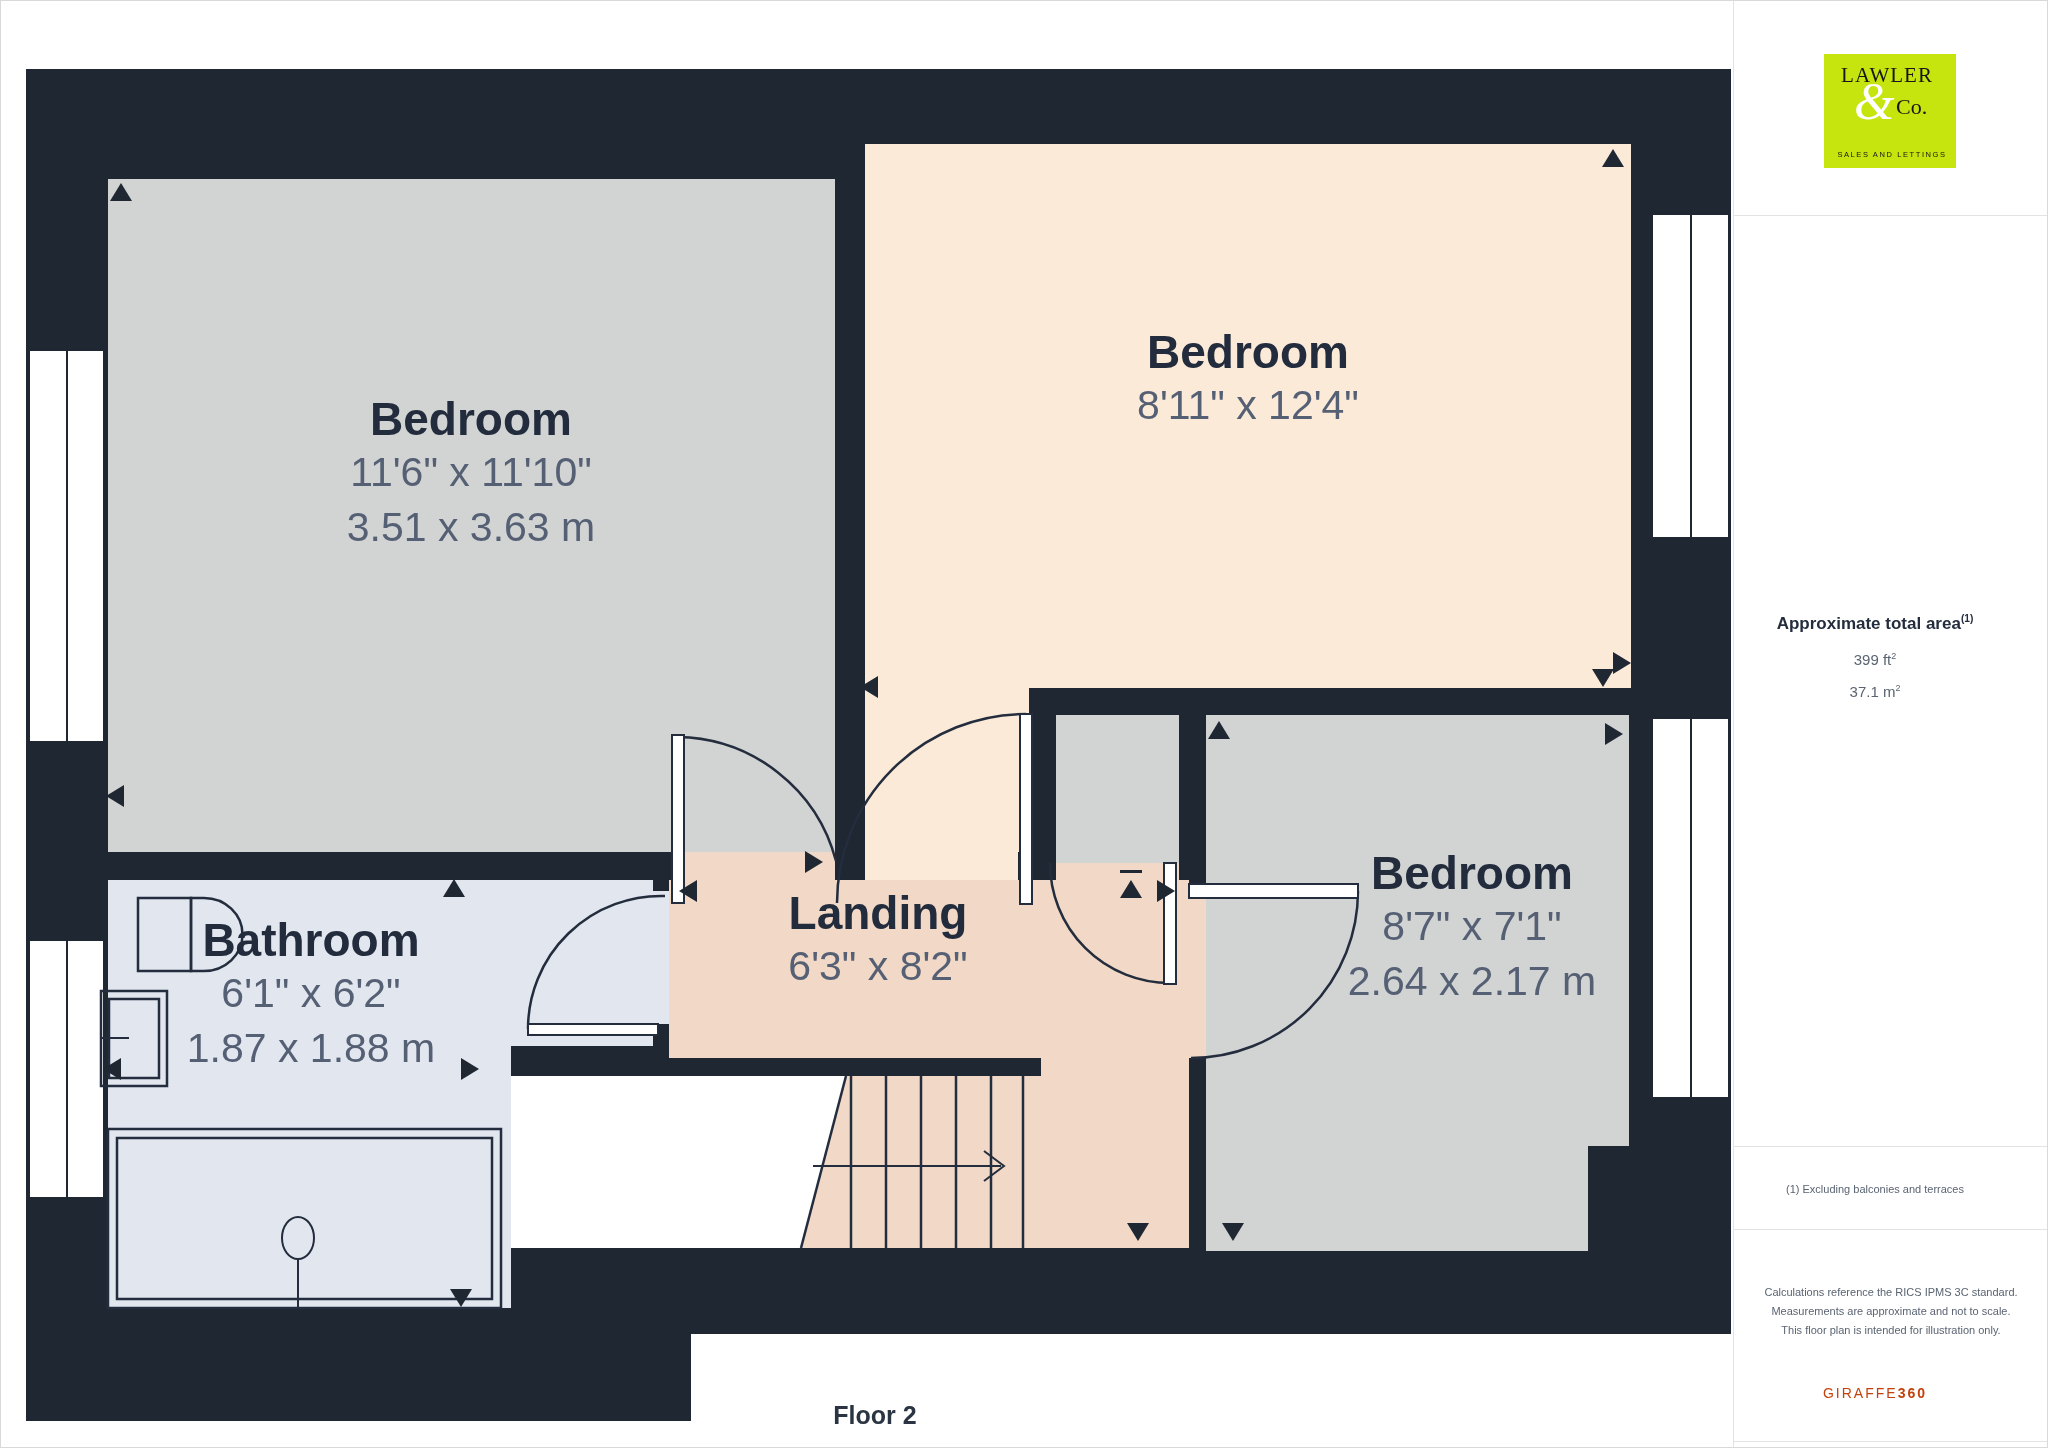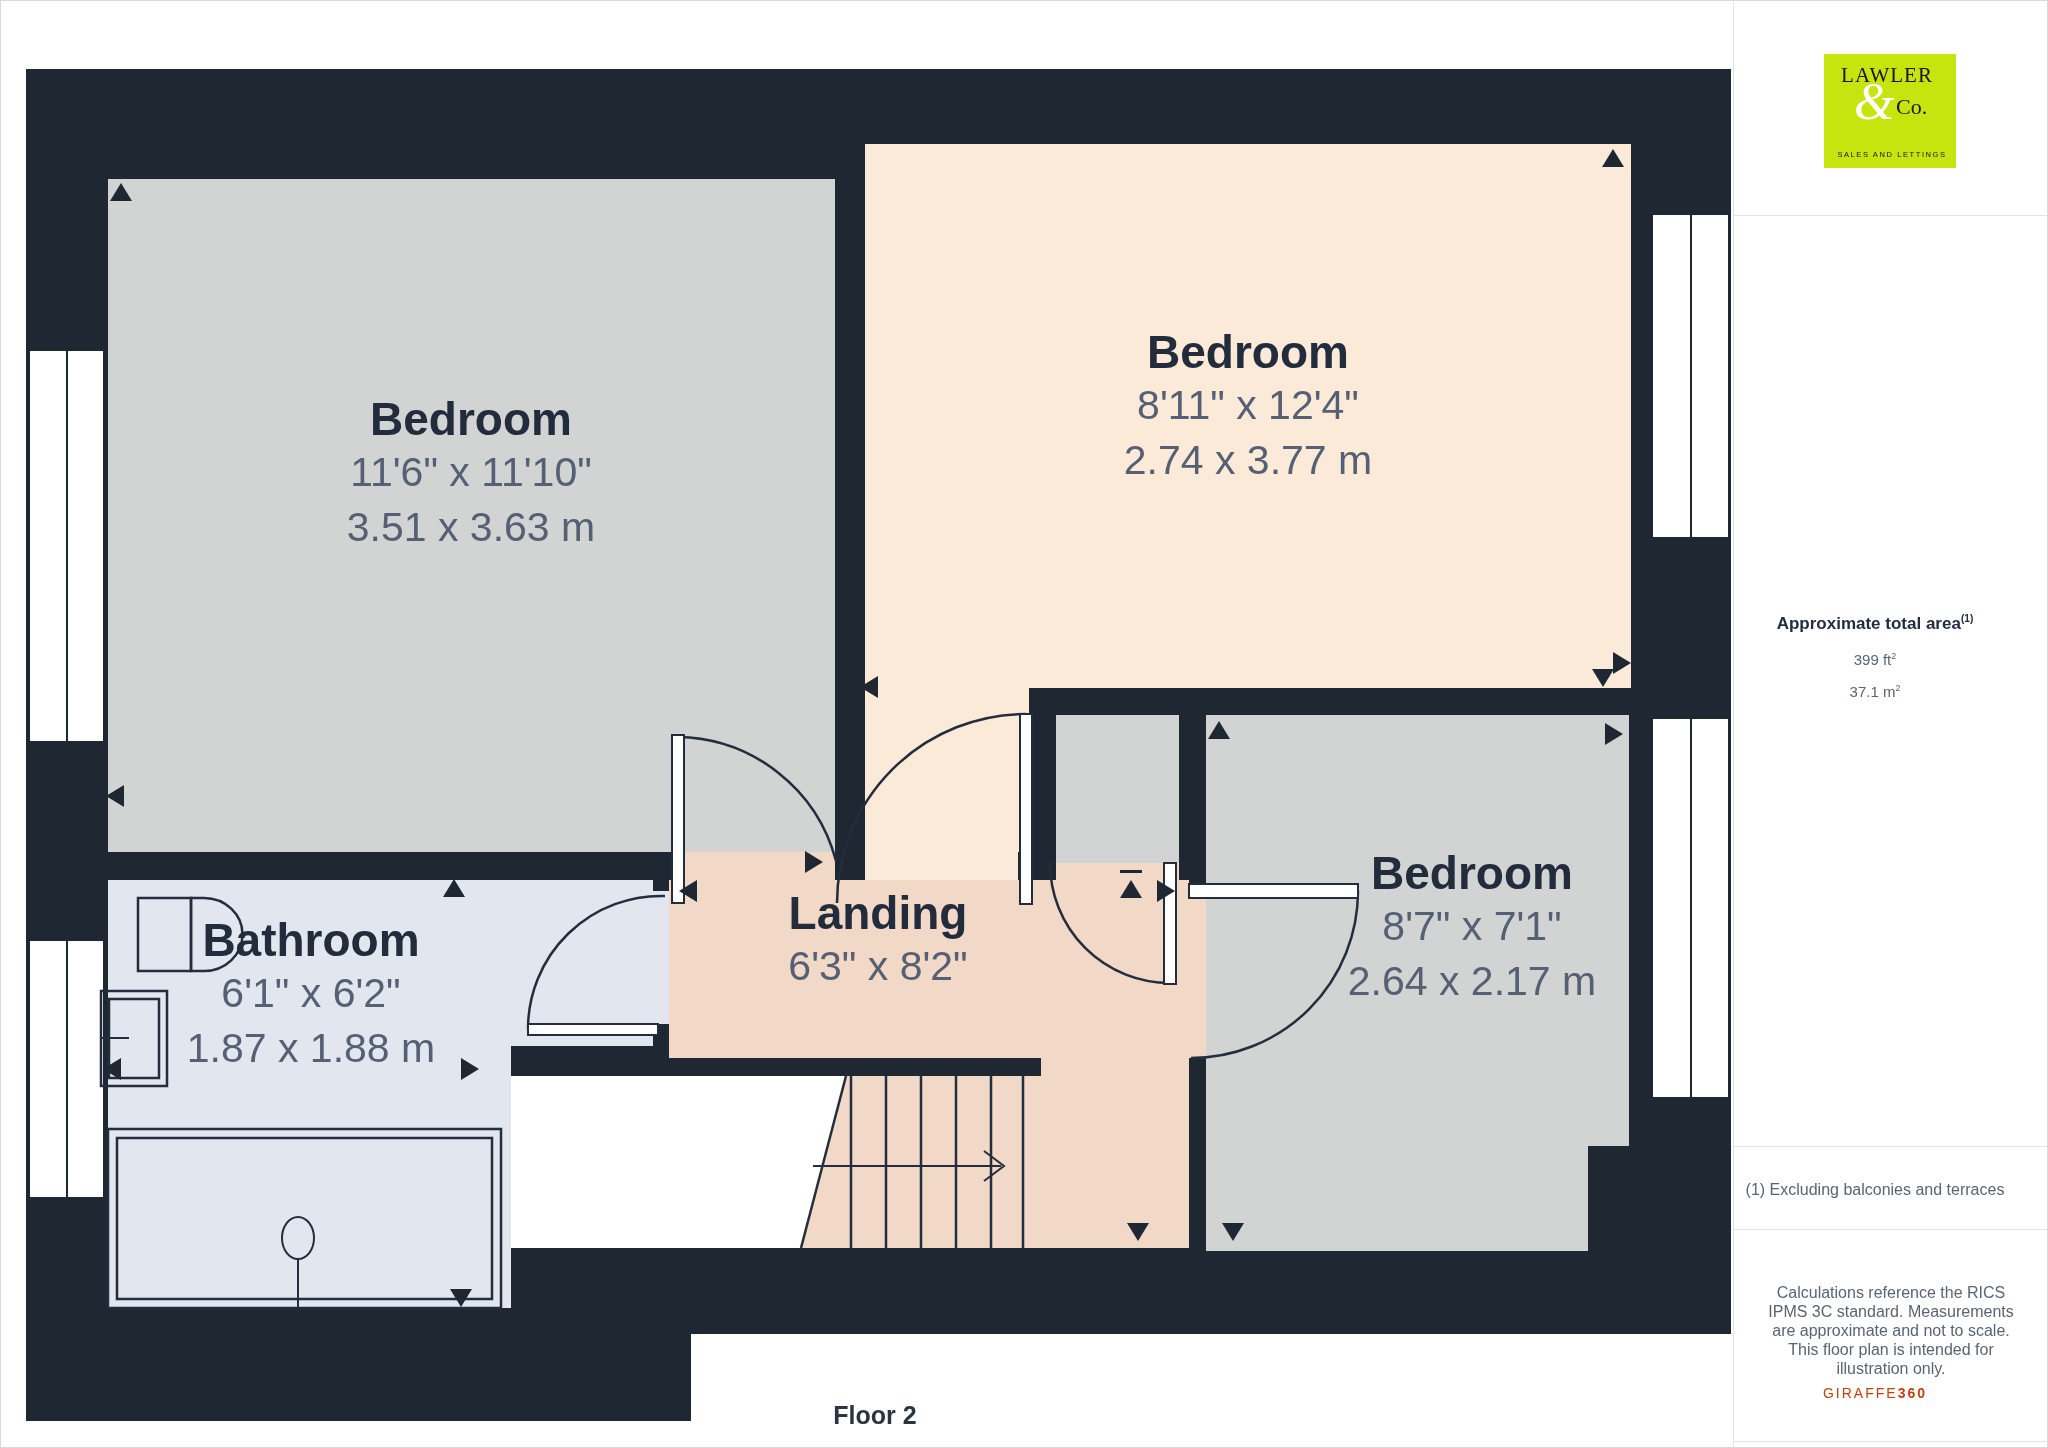--- a/index.html
+++ b/index.html
@@ -27,21 +27,21 @@
   .logo{position:absolute;left:1823px;top:53px;width:132px;height:114px;background:#c6e40e;color:#161616;
         font-family:"Liberation Serif", serif;}
   .logo-l1{position:absolute;left:0;right:6px;top:9px;text-align:center;font-size:21px;letter-spacing:1px;}
   .logo-amp{position:absolute;left:30px;top:18px;font-size:52px;font-style:italic;color:#ffffff;}
   .logo-l2{position:absolute;left:72px;top:40px;font-size:22px;}
   .logo-tag{position:absolute;left:4px;right:0;bottom:9px;text-align:center;font-size:7.5px;letter-spacing:1.6px;
         font-family:"Liberation Sans", sans-serif;}
   .sb-center{position:absolute;left:1732px;width:284px;text-align:center;color:#5a6472;}
   .sb-title{font-size:17px;font-weight:bold;color:#232d3d;}
   .sb-val{font-size:15px;line-height:28px;}
-  .sb-small{font-size:16px;line-height:19px;}
+  .sb-small{font-size:11px;line-height:19px;}
   .brand{font-size:14px;letter-spacing:2px;color:#c2410c;}
   .brand b{font-weight:bold;}
   sup{font-size:60%;}
 </style>
 </head>
 <body>
 
 <div class="page">
 
   <div class="abs wall" style="left:25px;top:68px;width:1705px;height:1265px;"></div>
@@ -167,21 +167,20 @@
 
   <div class="room-label" style="left:470px;top:392px;">
     <span class="room-title">Bedroom</span>
     <span class="room-dim">11'6" x 11'10"</span>
     <span class="room-dim">3.51 x 3.63 m</span>
   </div>
 
   <div class="room-label" style="left:1247px;top:325px;">
     <span class="room-title">Bedroom</span>
     <span class="room-dim">8'11" x 12'4"</span>
-    <span class="room-dim">2.74 x 3.77 m</span>
   </div>
 
   <div class="room-label" style="left:310px;top:913px;">
     <span class="room-title">Bathroom</span>
     <span class="room-dim">6'1" x 6'2"</span>
     <span class="room-dim">1.87 x 1.88 m</span>
   </div>
 
   <div class="room-label" style="left:877px;top:886px;">
     <span class="room-title">Landing</span>

